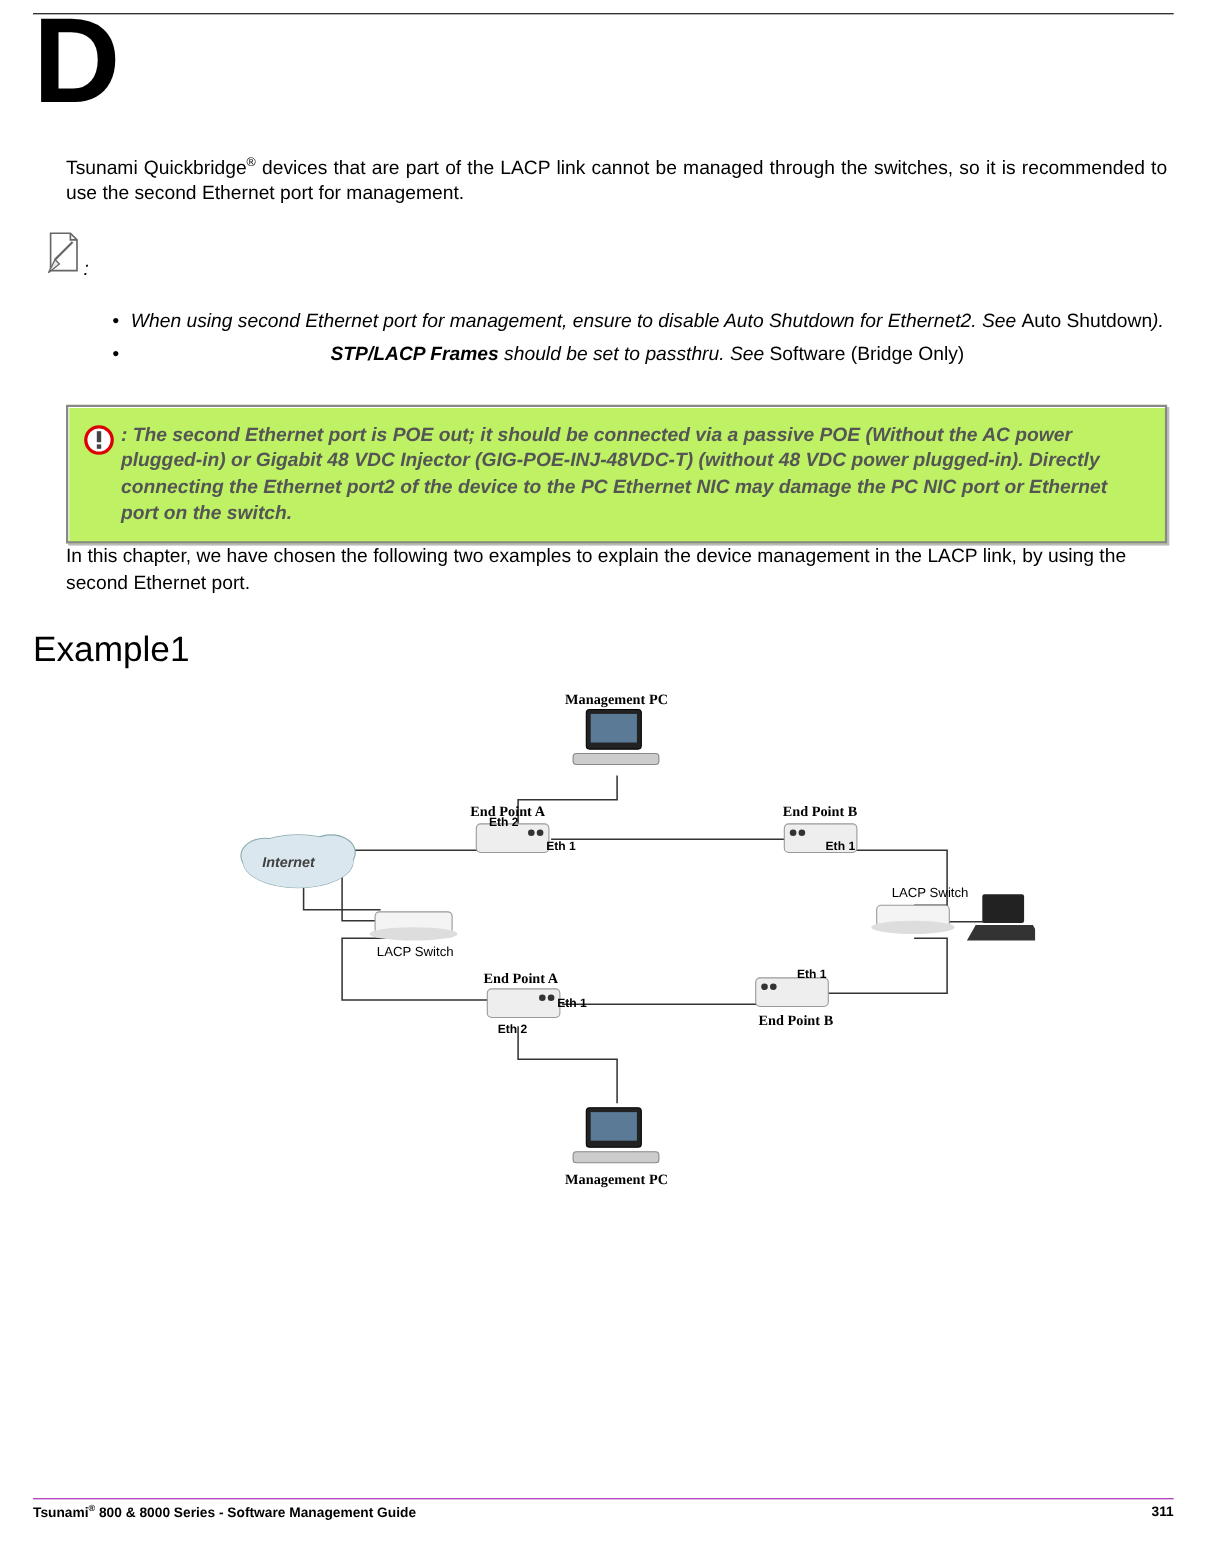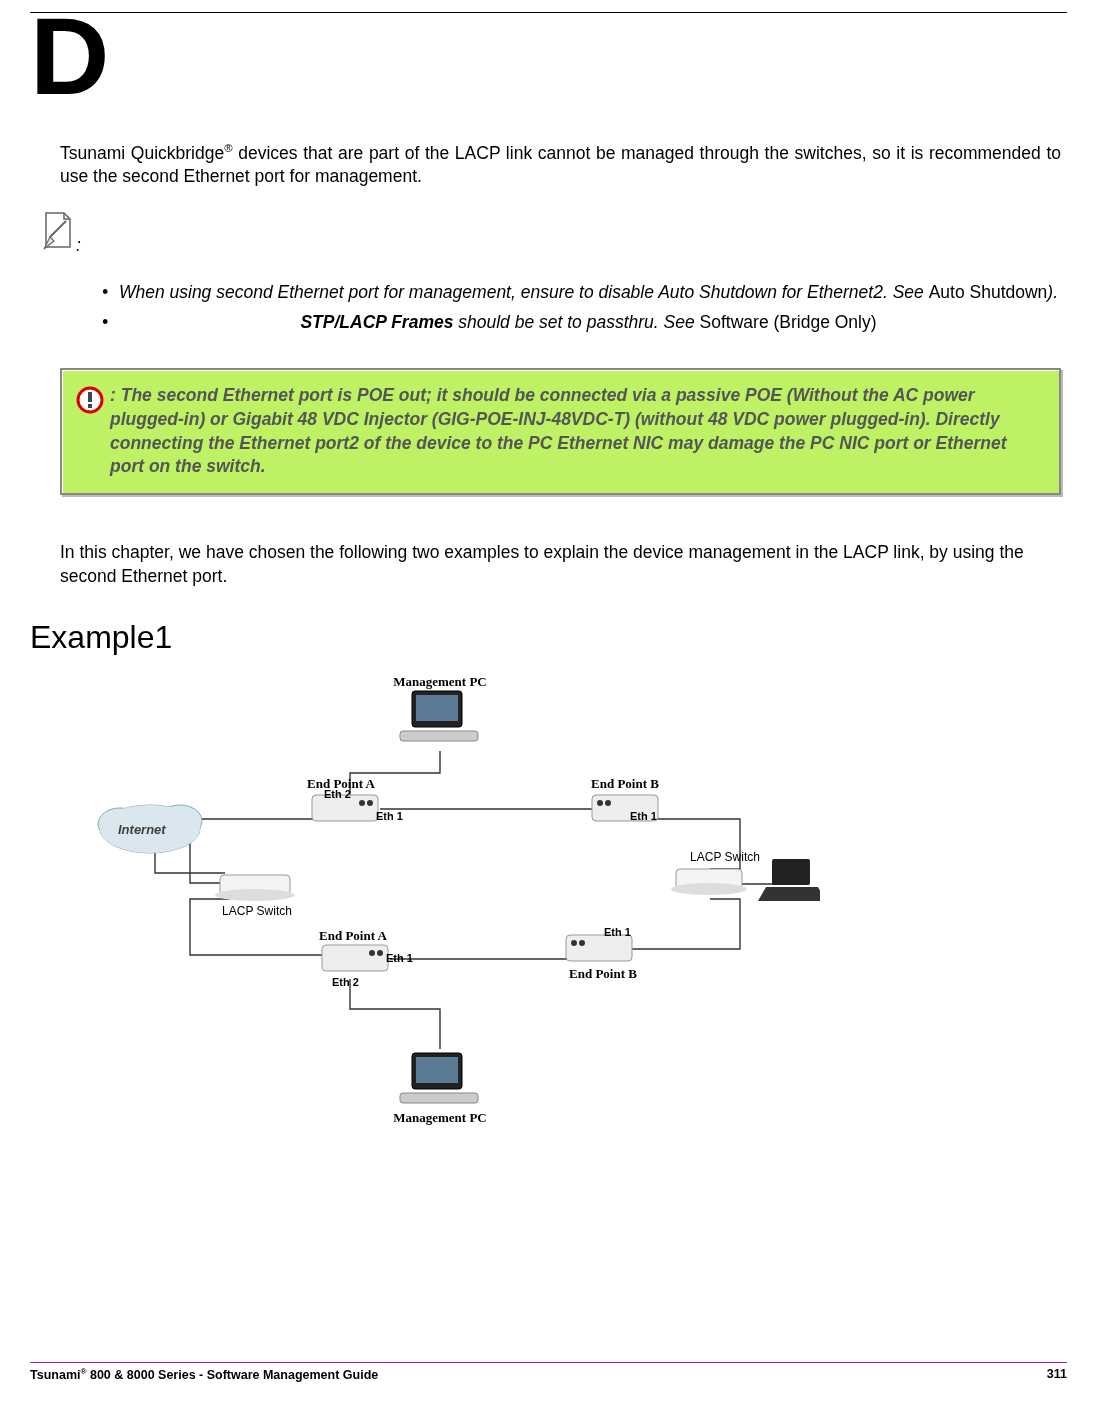--- a/index.html
+++ b/index.html
@@ -46,29 +46,29 @@
       display: flex;
       align-items: flex-start;
       font-style: italic;
       font-weight: 700;
       color: #555;
       line-height: 1.35;
       background: #bef264;
     }
     .caution-icon { flex: 0 0 auto; margin-right: 6px; margin-top: 2px; }
     .caution-text { flex: 1 1 auto; }
-    .body-para { margin-top: 46px; }
+    .body-para { }
     .h2 {
       font-weight: 400;
       font-size: 32px;
       font-family: "Arial Black", Arial, sans-serif;
       margin-top: 28px;
       margin-left: -30px;
     }
-    .figure-wrap { margin-top: 10px; display: flex; flex-direction: row; align-items: center; }
+    .figure-wrap { margin-top: 10px; display: flex; flex-direction: column; align-items: center; }
     .figure-caption { font-weight: 700; font-size: 18px; margin-top: 14px; text-align: center; }
     .diagram { width: 760px; height: 480px; position: relative; }
     .lab { position: absolute; font-family: Georgia, serif; font-weight: 700; font-size: 13px; text-align: center; }
     .portlab { font-family: "Arial Black", Arial, sans-serif; font-weight: 900; font-size: 11px; }
     .footer { position: absolute; left: 30px; right: 30px; bottom: 24px; display: flex; justify-content: space-between; border-top: 1px solid #a21caf; padding-top: 4px; font-weight: 700; font-size: 12.5px; }
   </style>
 </head>
 <body>
 
 <div class="top-rule"></div>

